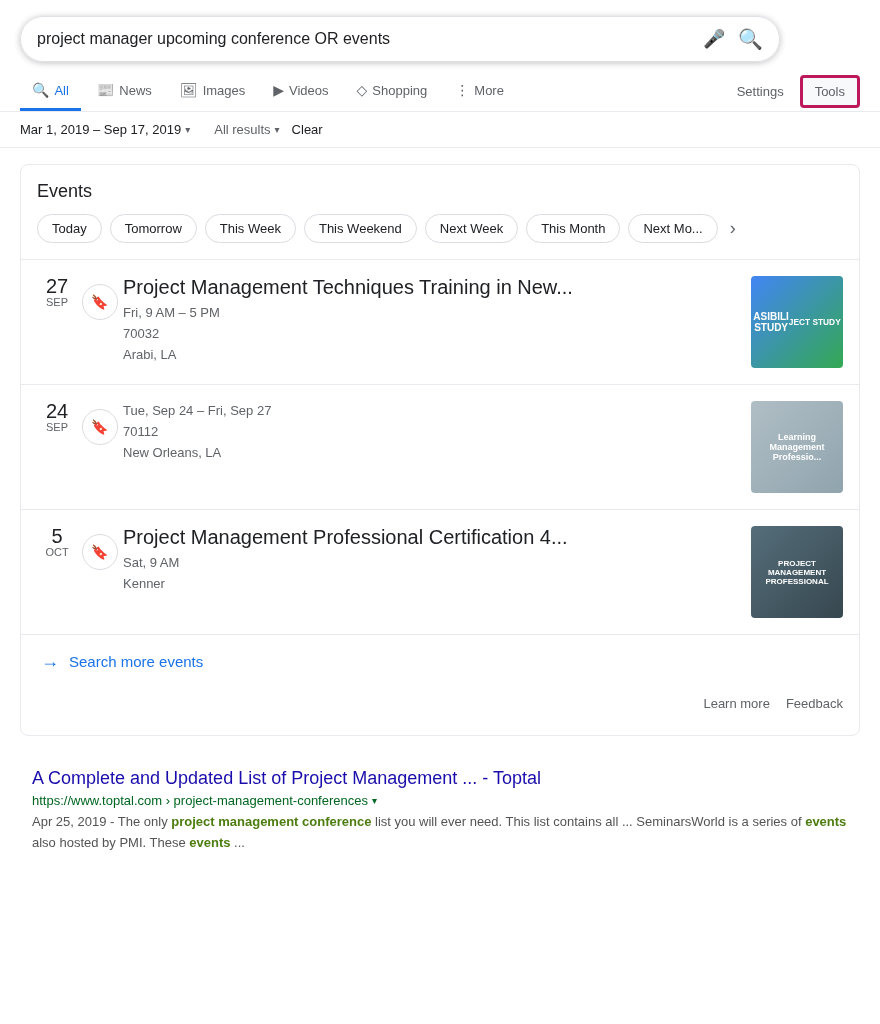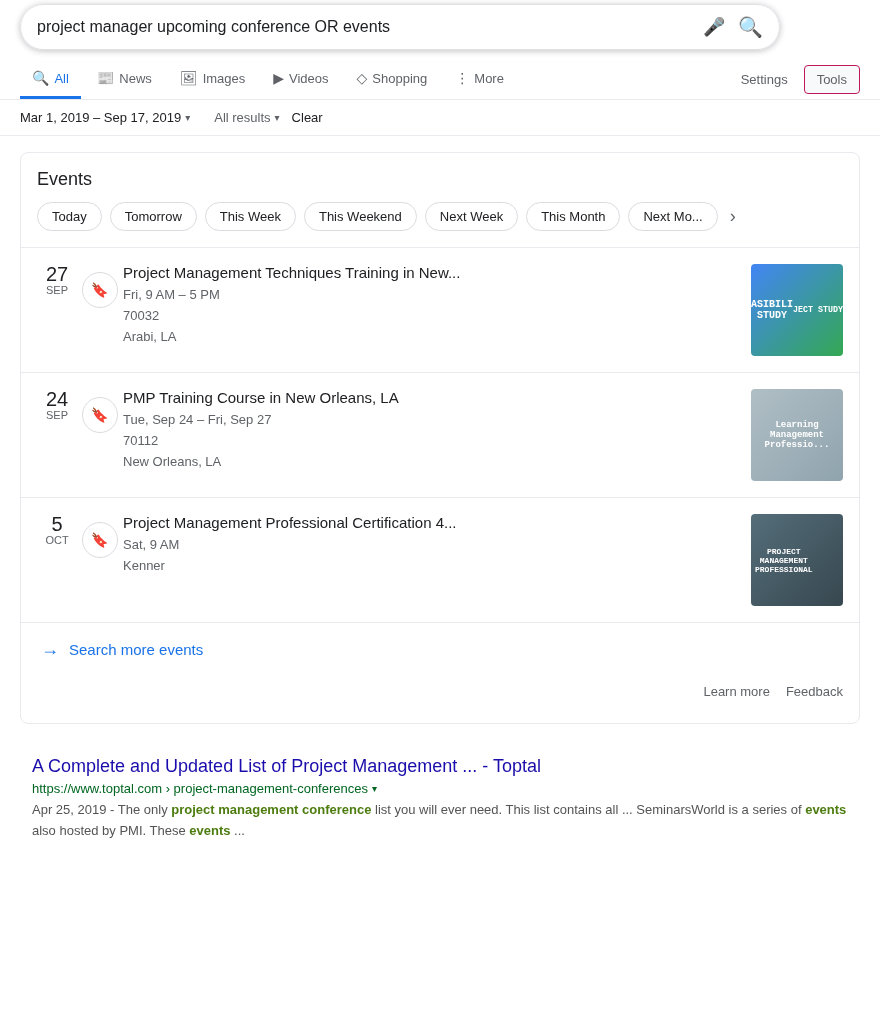--- a/index.html
+++ b/index.html
@@ -7,21 +7,21 @@
       font-family: Arial, sans-serif;
       background: #fff;
       width: 880px;
       min-height: 1024px;
       color: #202124;
       font-size: 14px;
     }
 
     
     .search-bar-container {
-      padding: 4px 20px 10px 20px;
+      padding: 16px 20px 10px 20px;
       display: flex;
       align-items: center;
     }
     .search-bar {
       display: flex;
       align-items: center;
       border: 1px solid #dfe1e5;
       border-radius: 24px;
       padding: 10px 16px;
       width: 760px;
@@ -72,21 +72,21 @@
       padding: 10px 12px;
       font-size: 13px;
       color: #5f6368;
       cursor: pointer;
     }
     .nav-tools {
       padding: 6px 12px;
       font-size: 13px;
       color: #5f6368;
       cursor: pointer;
-      border: 1px solid #be185d;
+      border: 3px solid #be185d;
       border-radius: 4px;
       background: #f8f9fa;
     }
 
     
     .filter-bar {
       padding: 10px 20px;
       display: flex;
       align-items: center;
       gap: 12px;
@@ -188,21 +188,21 @@
       align-items: center;
       justify-content: center;
       cursor: pointer;
       margin-top: 8px;
     }
     .bookmark-icon { font-size: 14px; color: #1a73e8; }
     .event-info {
       flex: 1;
     }
     .event-name {
-      font-size: 15px;
+      font-size: 20px;
       color: #202124;
       margin-bottom: 4px;
     }
     .event-time, .event-zip, .event-location {
       font-size: 13px;
       color: #5f6368;
       line-height: 1.6;
     }
     .event-image {
       width: 92px;
@@ -213,26 +213,25 @@
       background: #e8eaed;
       display: flex;
       align-items: center;
       justify-content: center;
     }
     .event-image-placeholder {
       width: 100%;
       height: 100%;
       display: flex;
       align-items: center;
-      justify-content: flex-start;
+      justify-content: center;
       font-size: 10px;
       color: #fff;
       text-align: center;
       font-weight: bold;
-      font-family: Liberation Mono, monospace;
     }
     .img1 { background: linear-gradient(135deg, #4285f4 0%, #34a853 100%); }
     .img2 { background: linear-gradient(135deg, #b0bec5 0%, #90a4ae 100%); }
     .img3 { background: linear-gradient(135deg, #546e7a 0%, #37474f 100%); }
 
     
     .search-more {
       padding: 16px 20px;
       border-top: 1px solid #e8eaed;
       display: flex;
@@ -381,21 +380,20 @@
 
   <div class="event-item">
     <div class="event-date">
       <span class="event-day">24</span>
       <span class="event-month">SEP</span>
     </div>
     <div class="event-bookmark">
       <span class="bookmark-icon">🔖</span>
     </div>
     <div class="event-info">
-      <div class="event-name">PMP Training Course in New Orleans, LA</div>
       <div class="event-time">Tue, Sep 24 – Fri, Sep 27</div>
       <div class="event-zip">70112</div>
       <div class="event-location">New Orleans, LA</div>
     </div>
     <div class="event-image img2">
       <div class="event-image-placeholder" style="font-size:9px; padding:4px;">
         Learning<br>Management Professio...
       </div>
     </div>
   </div>

